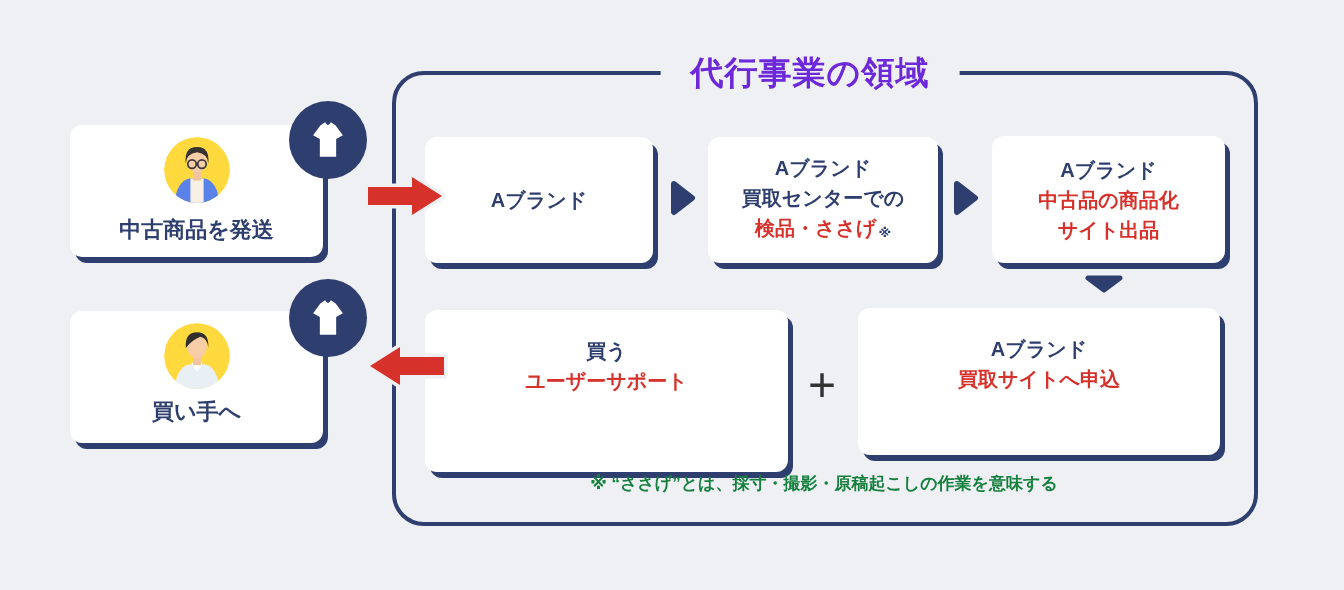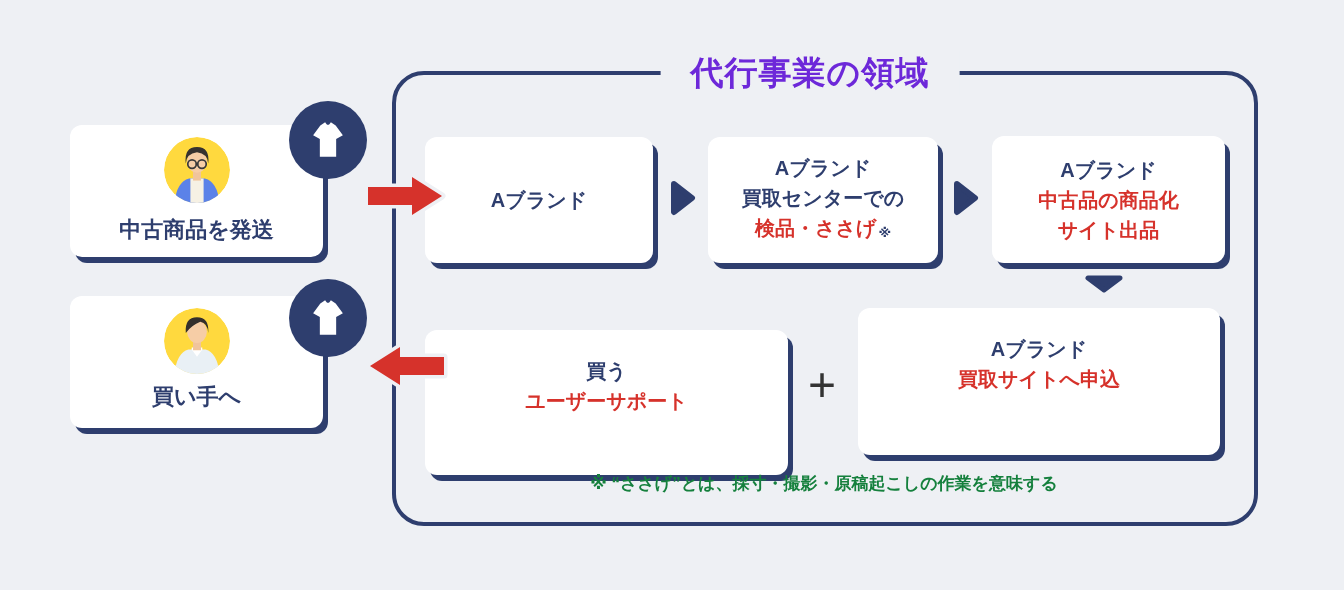--- a/index.html
+++ b/index.html
@@ -137,21 +137,21 @@
       </svg>
     </div>
     <div class="actor-label" style="bottom:12px;">中古商品を発送</div>
   </div>
   <div class="tshirt-badge" style="left:289px; top:101px;">
     <svg width="48" height="48" viewBox="0 0 100 100">
       <path d="M34 20 L44 13 Q50 24 56 13 L66 20 L81 40 L67 48 L67 85 L33 85 L33 48 L19 40 Z" fill="#ffffff"></path>
     </svg>
   </div>
 
-  <div class="card" style="left:70px; top:296px; width:253px; height:132px;">
+  <div class="card" style="left:70px; top:311px; width:253px; height:132px;">
     <div class="avatar-wrap" style="top:12px;">
       <svg width="66" height="66" viewBox="0 0 100 100">
         <defs>
             <clipPath id="av2">
               <circle cx="50" cy="50" r="50"></circle>
             </clipPath>
           </defs>
         <g clip-path="url(#av2)">
           <circle cx="50" cy="50" r="50" fill="#ffd93e"></circle>
           <path d="M16 100 Q19 68 37 63 L63 63 Q81 68 84 100 Z" fill="#e9f0f5"></path>
@@ -214,21 +214,21 @@
       <span class="txt-red">サイト出品</span>
     </div>
   </div>
 
   <div class="down-arrow" style="left:1084px; top:274px;">
     <svg width="40" height="20" viewBox="0 0 40 20">
       <polygon points="4,4 36,4 20,16" fill="#2e3e6e" stroke="#2e3e6e" stroke-width="5" stroke-linejoin="round"></polygon>
     </svg>
   </div>
 
-  <div class="card" style="left:425px; top:310px; width:363px; height:145px;margin-top:20px;">
+  <div class="card" style="left:425px; top:310px; width:363px; height:162px;">
     <div class="card-inner" style="justify-content:flex-start; padding-top:26px;">
       <span class="txt-navy">買う</span>
       <span class="txt-red">ユーザーサポート</span>
     </div>
   </div>
 
   <div class="plus-sign">+</div>
 
   <div class="card" style="left:858px; top:308px; width:362px; height:147px;">
     <div class="card-inner" style="justify-content:flex-start; padding-top:26px;">

